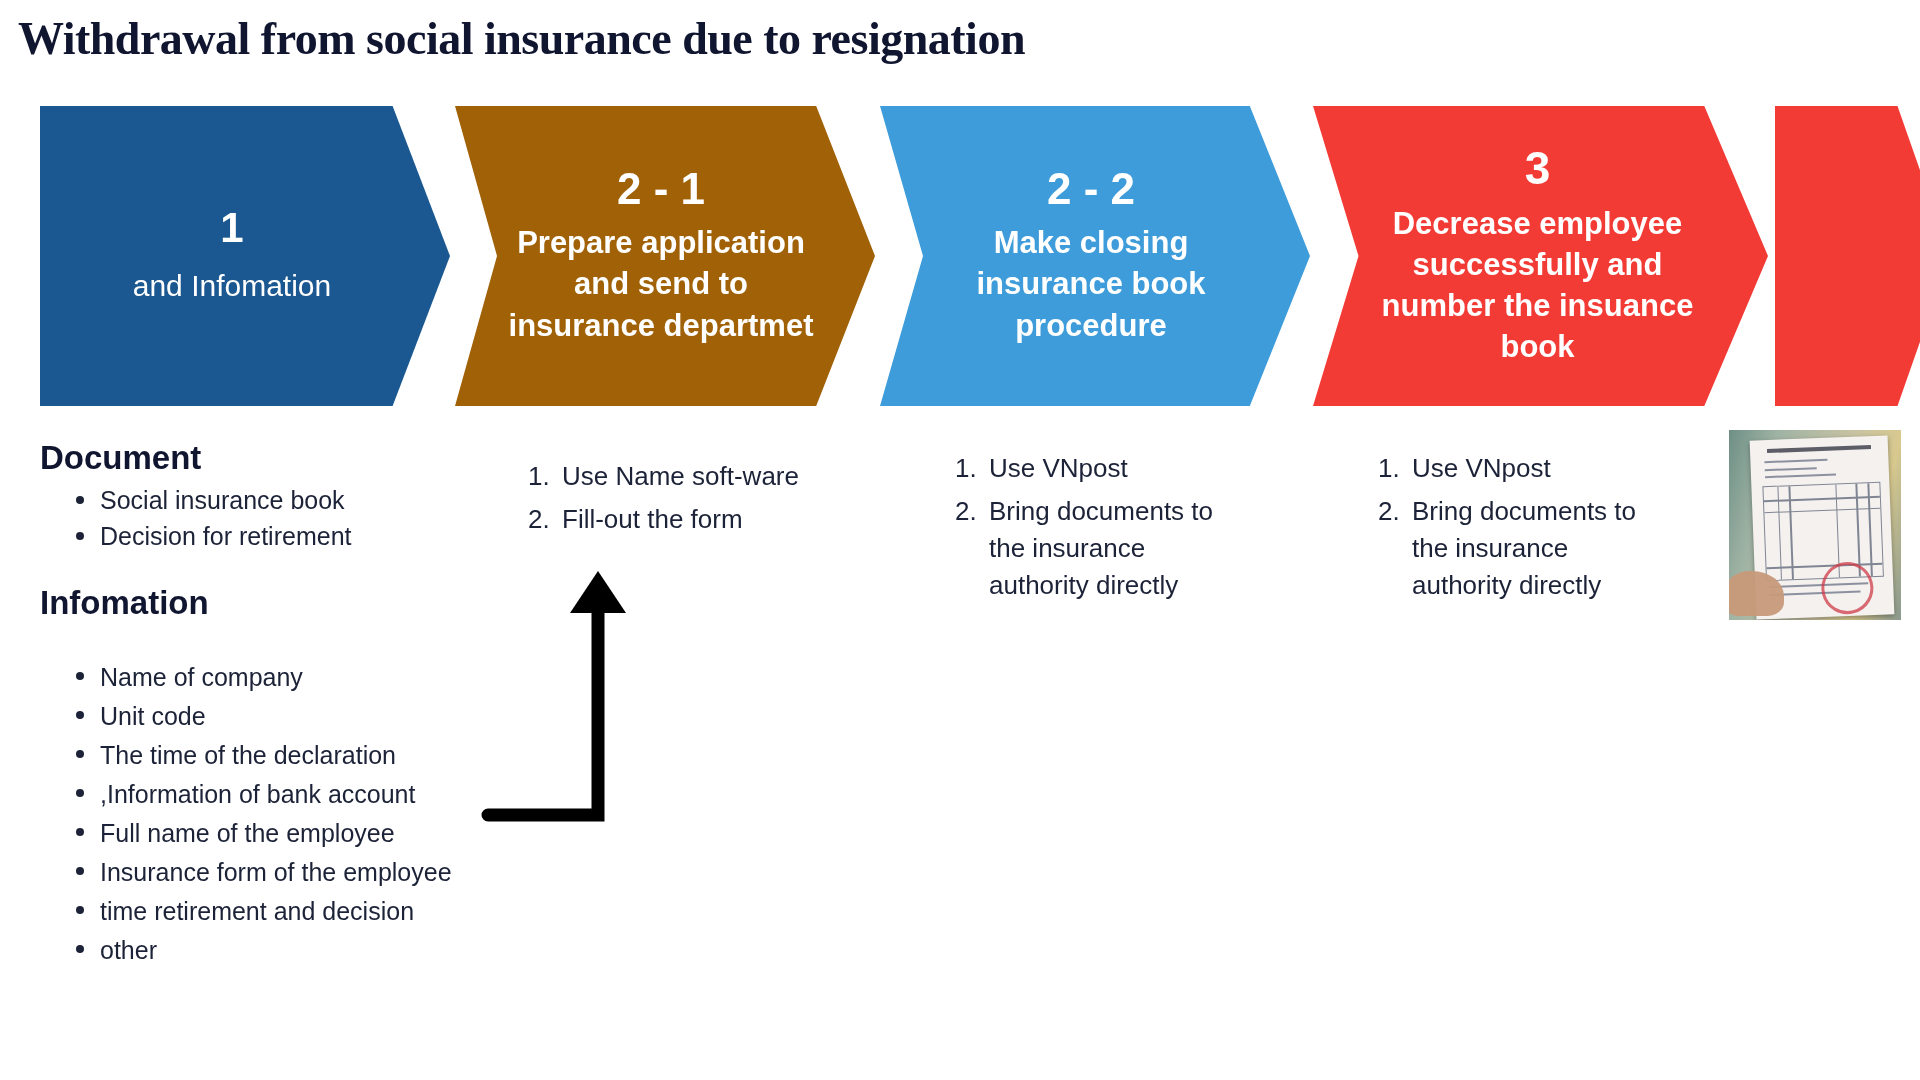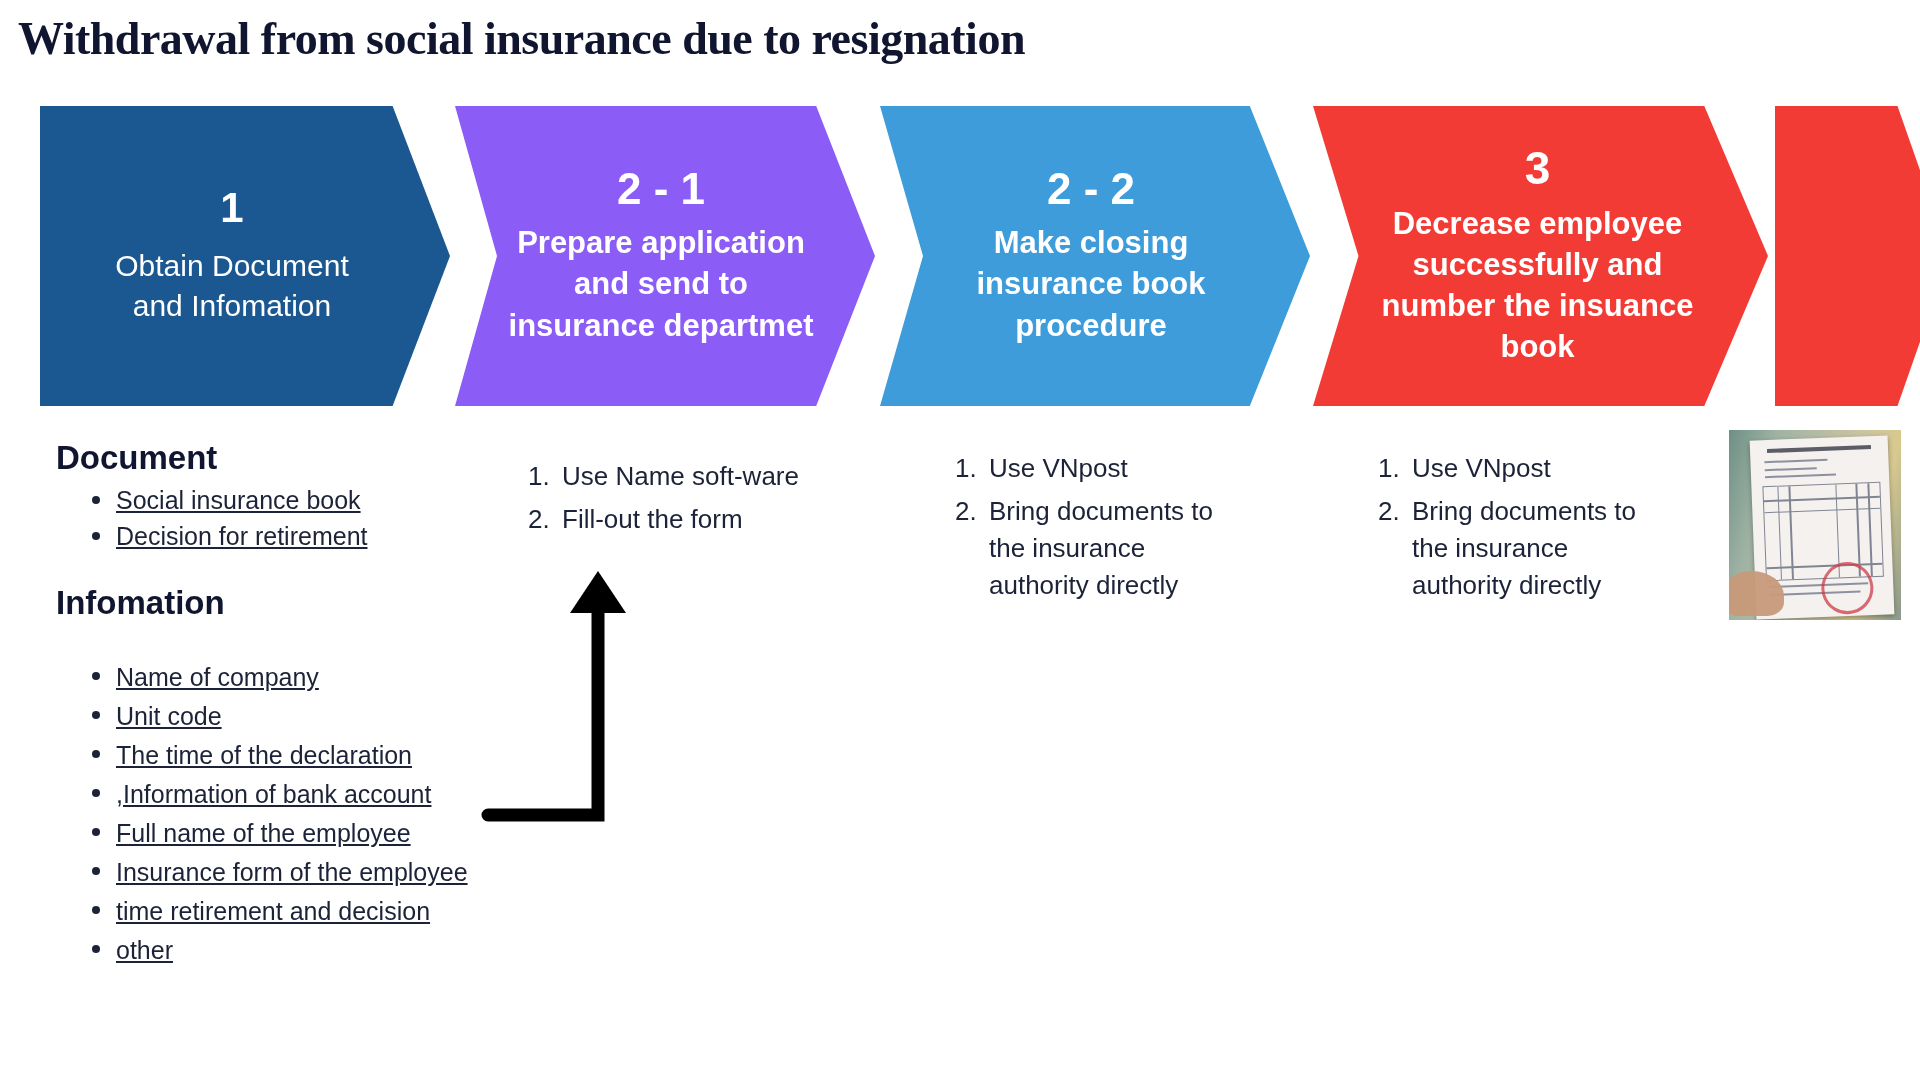--- a/index.html
+++ b/index.html
@@ -52,21 +52,21 @@
   .chev-step1 {
     left: 40px;
     width: 410px;
     background: #1B5790;
     clip-path: polygon(0 0, 86% 0, 100% 50%, 86% 100%, 0 100%);
     padding: 0 46px 0 20px;
   }
   .chev-step21 {
     left: 455px;
     width: 420px;
-    background: #8b5cf6;
+    background: #a16207;
     clip-path: polygon(0 0, 86% 0, 100% 50%, 86% 100%, 0 100%, 10% 50%);
     padding: 0 52px 0 44px;
   }
   .chev-step22 {
     left: 880px;
     width: 430px;
     background: #3D9CD9;
     clip-path: polygon(0 0, 86% 0, 100% 50%, 86% 100%, 0 100%, 10% 50%);
     padding: 0 54px 0 46px;
   }
@@ -103,21 +103,21 @@
     font-weight: normal;
     font-size: 30px;
   }
 
   
   .chev-step1 .chev-number { font-size: 42px; margin-bottom: 16px; }
 
   
   #col-documents {
     position: absolute;
-    left: 56px;
+    left: 40px;
     top: 438px;
     width: 440px;
   }
   .section-heading {
     font-size: 33px;
     font-weight: bold;
     color: #101530;
     margin: 0 0 4px 0;
     line-height: 1.2;
   }
@@ -127,21 +127,20 @@
     margin: 0;
     padding: 0 0 0 58px;
     list-style: none;
   }
   ul.bullets li {
     position: relative;
     font-size: 25px;
     line-height: 1.46;
     color: #1C2237;
     padding-left: 2px;
-    text-decoration: underline;
   }
   ul.bullets li::before {
     content: "";
     position: absolute;
     left: -22px;
     top: 14px;
     width: 8px;
     height: 8px;
     border-radius: 50%;
     background: #1C2237;
@@ -273,21 +272,20 @@
 </style>
 </head>
 <body>
 
 <div id="page-title">Withdrawal from social insurance due to resignation</div>
 
 <div id="chevron-band">
 
   <div class="chevron chev-step1">
     <div class="chev-number">1</div>
-    <div class="chev-caption light">Obtain Document</div>
     <div class="chev-caption light">and Infomation</div>
   </div>
 
   <div class="chevron chev-step21">
     <div class="chev-number">2 - 1</div>
     <div class="chev-caption">Prepare application and send to insurance departmet</div>
   </div>
 
   <div class="chevron chev-step22">
     <div class="chev-number">2 - 2</div>

